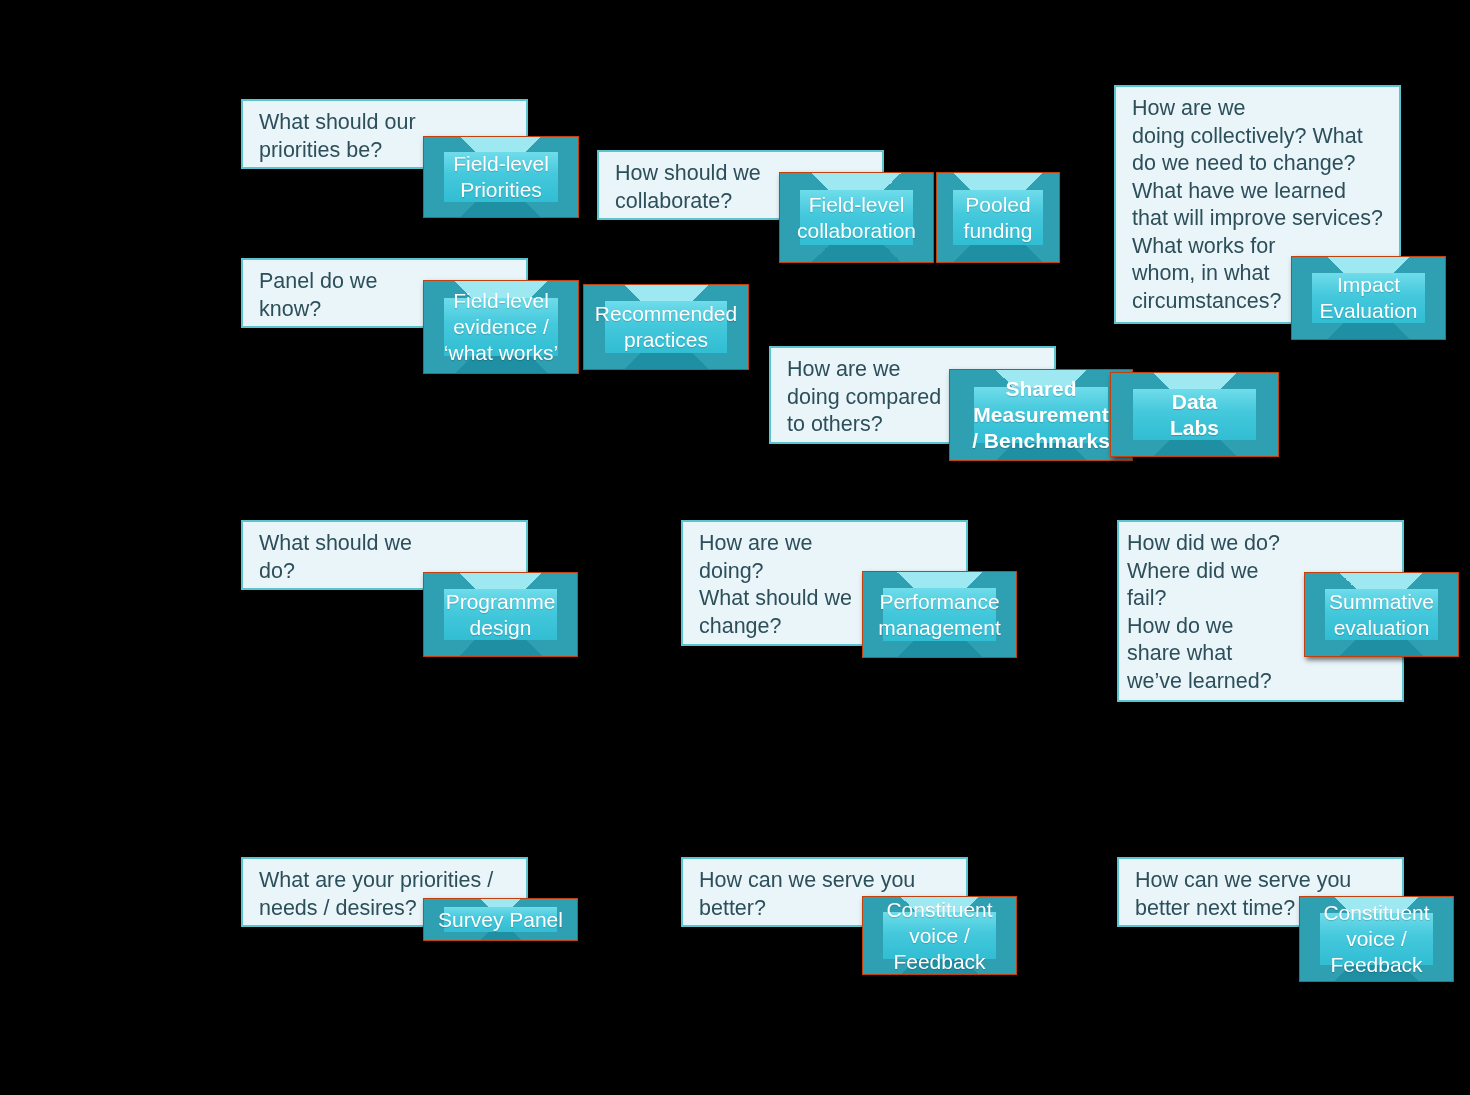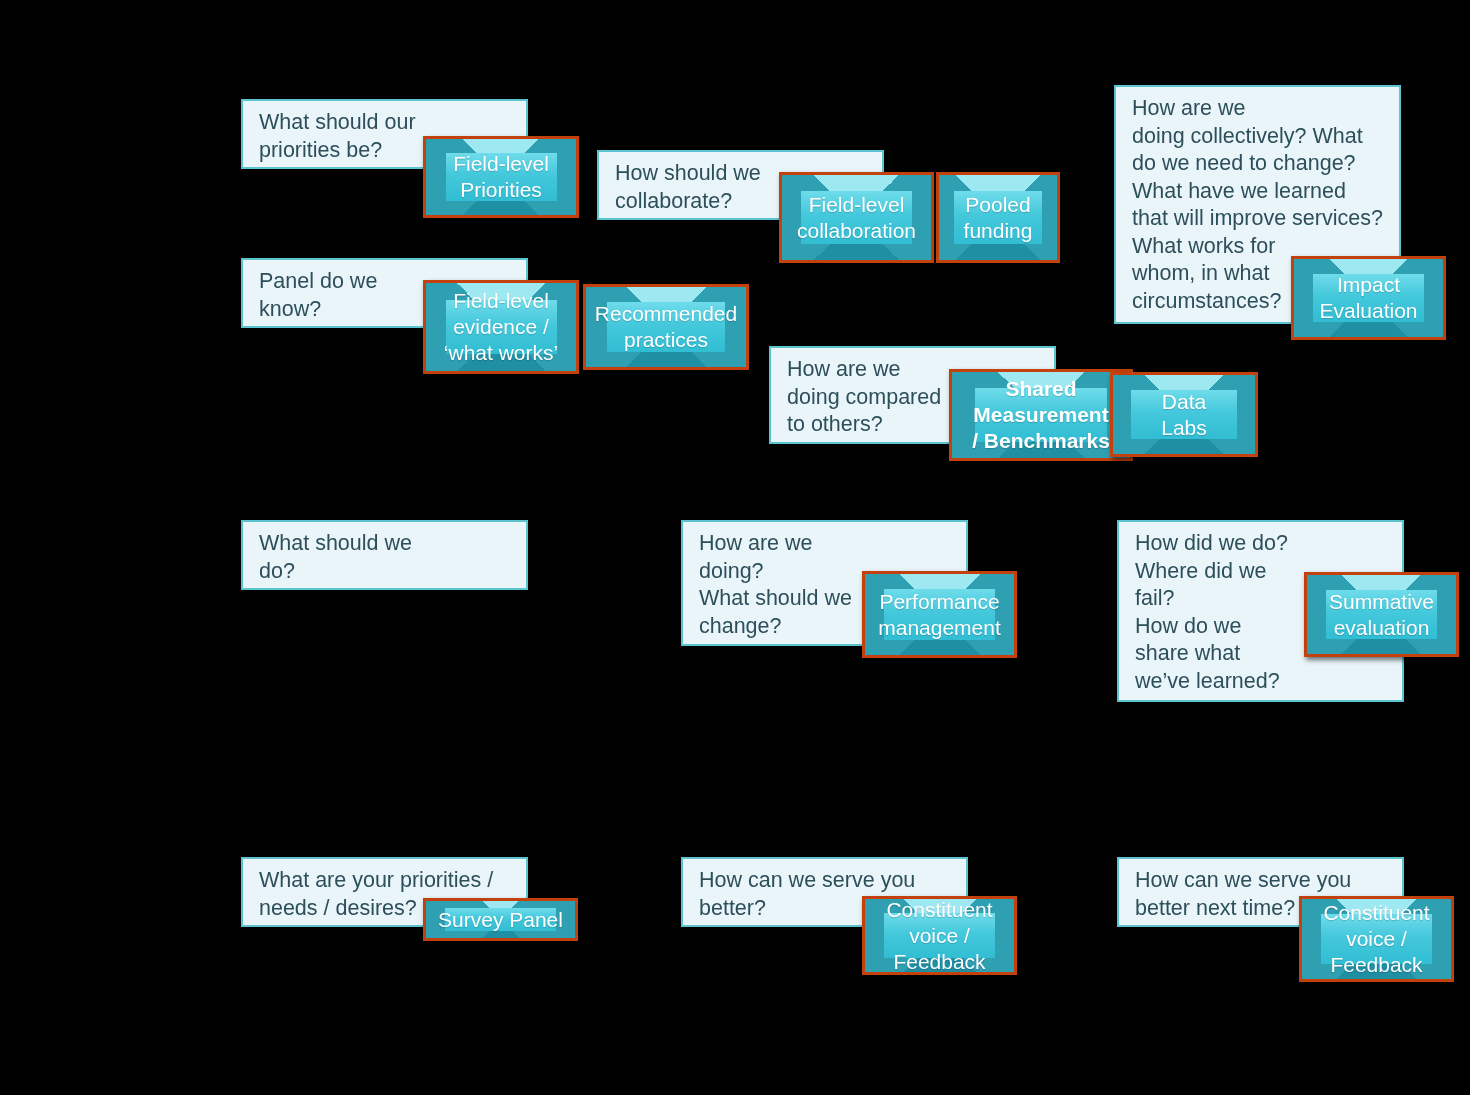--- a/index.html
+++ b/index.html
@@ -41,21 +41,21 @@
     z-index: 5;
     background: #ec4899;
     color: #ffffff;
     font-size: 21px;
     line-height: 26px;
     text-align: center;
     display: flex;
     align-items: center;
     justify-content: center;
     white-space: pre-line;
-    border: 3px solid #c2410c;
+    border: 1px solid #c2410c;
     box-shadow: 2px 3px 5px rgba(0,0,0,0.55);
     overflow: hidden;
     font-family: "Liberation Sans", sans-serif;
   }
   
   .bevel::before {
     content: "";
     position: absolute;
     inset: 0;
     background:
@@ -103,21 +103,21 @@
 know?</div>
     <div class="note" style="left: 769px; top: 346px; width: 287px; height: 98px;">How are we
 doing compared
 to others?</div>
     <div class="note" style="left: 241px; top: 520px; width: 287px; height: 70px;">What should we
 do?</div>
     <div class="note" style="left: 681px; top: 520px; width: 287px; height: 126px;">How are we
 doing?
 What should we
 change?</div>
-    <div class="note" style="left: 1117px; top: 520px; width: 287px; height: 182px;">How did we do?
+    <div class="note" style="left: 1117px; top: 520px; width: 287px; height: 182px; padding-left: 8px;">How did we do?
 Where did we
 fail?
 How do we
 share what
 we’ve learned?</div>
     <div class="note" style="left: 241px; top: 857px; width: 287px; height: 70px;">What are your priorities /
 needs / desires?</div>
     <div class="note" style="left: 681px; top: 857px; width: 287px; height: 70px;">How can we serve you
 better?</div>
     <div class="note" style="left: 1117px; top: 857px; width: 287px; height: 70px;">How can we serve you
@@ -131,22 +131,24 @@
     <div class="bevel" style="left: 1291px; top: 256px; width: 155px; height: 84px;"><span class="lbl">Impact
 Evaluation</span></div>
     <div class="bevel" style="left: 423px; top: 280px; width: 156px; height: 94px;"><span class="lbl">Field-level
 evidence /
 ‘what works’</span></div>
     <div class="bevel" style="left: 583px; top: 284px; width: 166px; height: 86px;"><span class="lbl">Recommended
 practices</span></div>
     <div class="bevel" style="left: 949px; top: 369px; width: 184px; height: 92px; font-weight: bold;"><span class="lbl">Shared
 Measurement
 / Benchmarks</span></div>
-    <div class="bevel" style="left: 1110px; top: 372px; width: 148px; height: 85px;"><span class="lbl">Data
+    <div class="bevel" style="left: 1110px; top: 372px; width: 169px; height: 85px; font-weight: bold;"><span class="lbl">Data
 Labs</span></div>
+    <div class="bevel" style="left: 423px; top: 572px; width: 155px; height: 85px;"><span class="lbl">Programme
+design</span></div>
     <div class="bevel" style="left: 862px; top: 571px; width: 155px; height: 87px;"><span class="lbl">Performance
 management</span></div>
     <div class="bevel" style="left: 1304px; top: 572px; width: 155px; height: 85px;"><span class="lbl">Summative
 evaluation</span></div>
     <div class="bevel" style="left: 423px; top: 898px; width: 155px; height: 43px;"><span class="lbl">Survey Panel</span></div>
     <div class="bevel" style="left: 862px; top: 896px; width: 155px; height: 79px;"><span class="lbl">Constituent
 voice /
 Feedback</span></div>
     <div class="bevel" style="left: 1299px; top: 896px; width: 155px; height: 86px;"><span class="lbl">Constituent
 voice /

